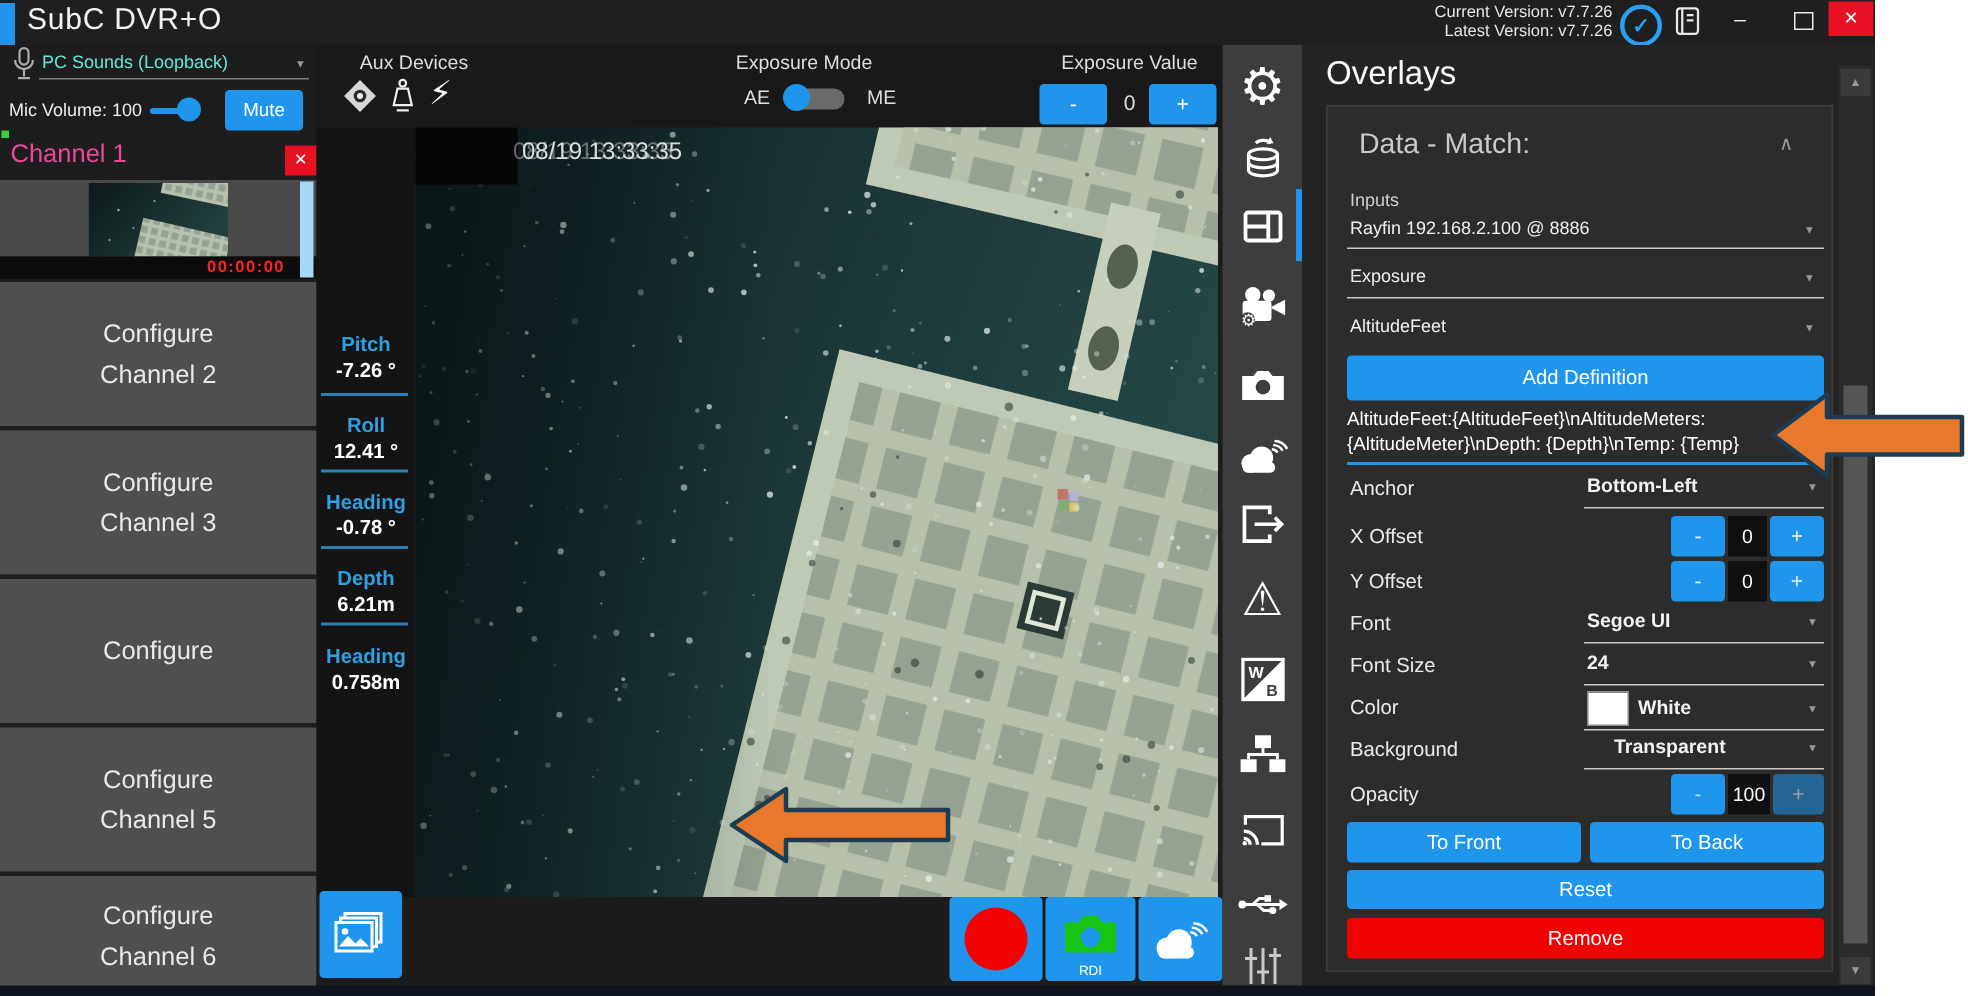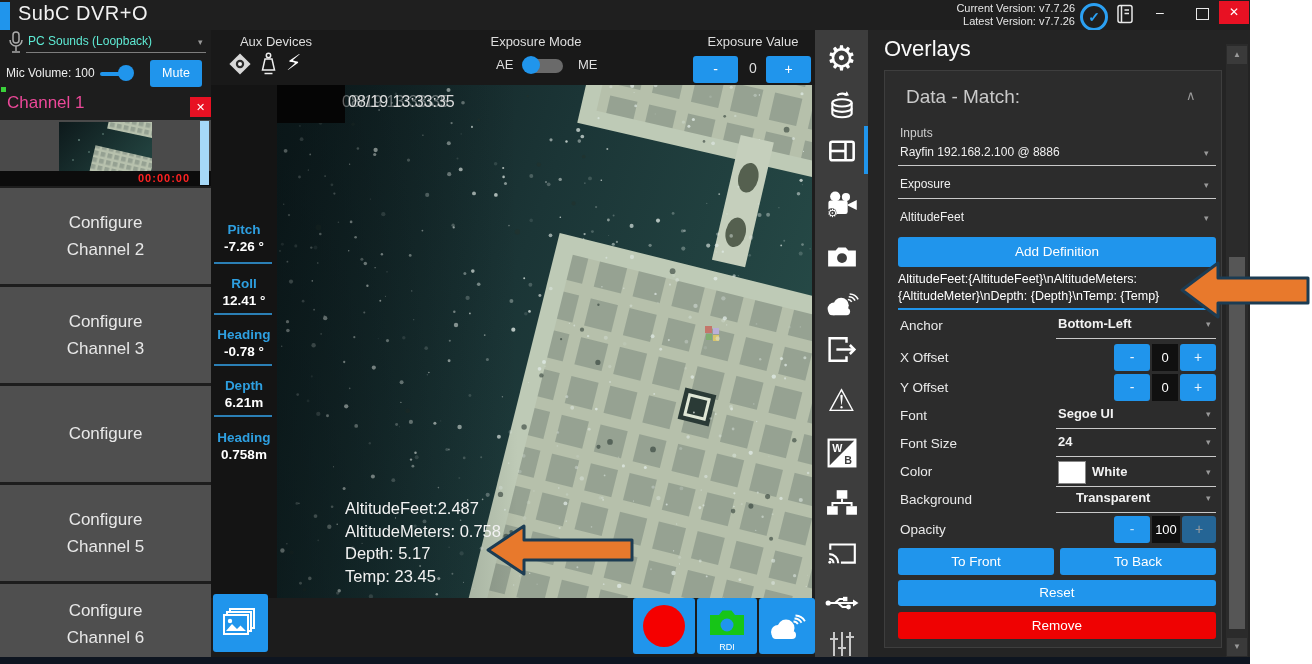--- a/index.html
+++ b/index.html
@@ -688,26 +688,20 @@
             <circle cx="121.5" cy="428.3" r="0.59" fill="#dfe9e4" opacity="0.29"></circle>
             <circle cx="139.7" cy="372.2" r="1.97" fill="#dfe9e4" opacity="0.19"></circle>
             <circle cx="149.2" cy="263.2" r="1.83" fill="#dfe9e4" opacity="0.22"></circle>
             <circle cx="321.5" cy="361.8" r="2.10" fill="#23312b" opacity="0.55"></circle>
           </g>
         <rect width="535" height="515" fill="url(#vig)"></rect>
       </svg>
     </div>
     <div class="abs vid-blackbox"></div>
     <div class="abs vid-timestamp">08/19 13:33:35</div>
-    <div class="abs vid-overlay">
-      <div>AltitudeFeet:2.487</div>
-      <div>AltitudeMeters: 0.758</div>
-      <div>Depth: 5.17</div>
-      <div>Temp: 23.45</div>
-    </div>
 
     <div class="abs bottom-bar"></div>
     <div class="abs sq-btn" style="left:213px;top:594px;width:55px;height:58px;">
       <svg width="38" height="32" viewBox="0 0 38 32" style="margin:13px 0 0 8px;">
         <rect x="9" y="2" width="24" height="19" fill="#2095ec" stroke="#fff" stroke-width="2"></rect>
         <rect x="6" y="5" width="24" height="19" fill="#2095ec" stroke="#fff" stroke-width="2"></rect>
         <rect x="3" y="8" width="24" height="19" fill="#2095ec" stroke="#fff" stroke-width="2"></rect>
         <circle cx="9" cy="14" r="2.2" fill="#fff"></circle>
         <path d="M5 24l6-7 5 5 3.5-3.5L25 24z" fill="#fff"></path>
       </svg>

